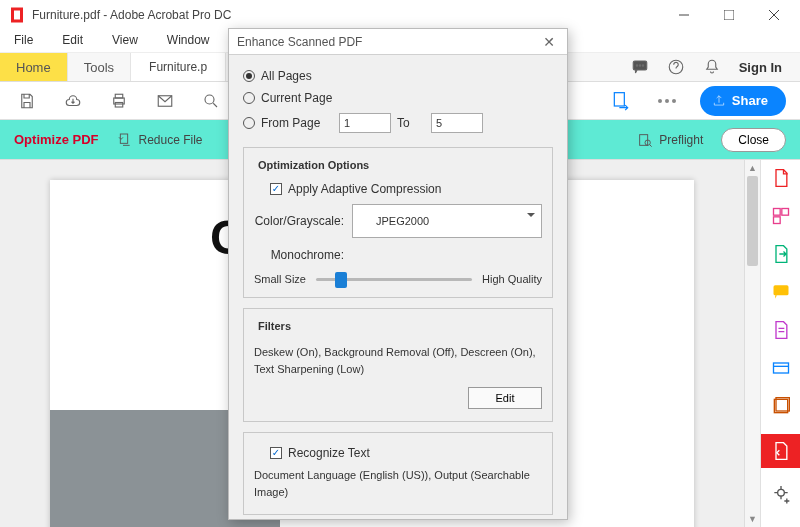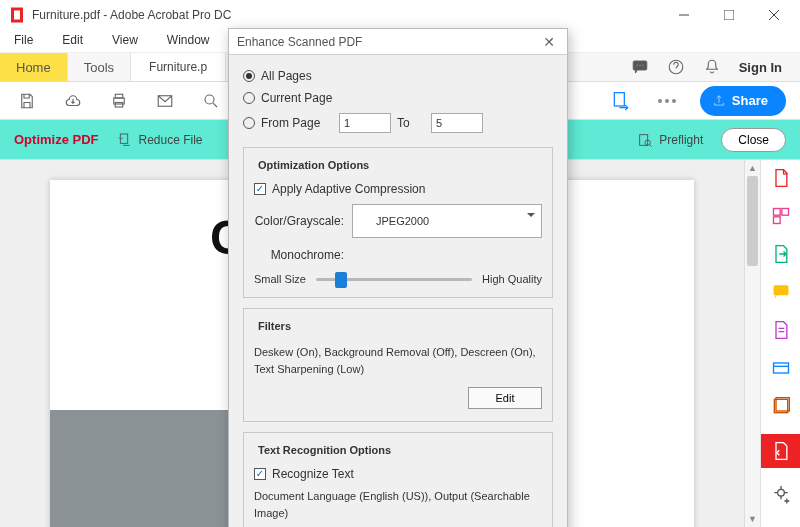--- a/index.html
+++ b/index.html
@@ -50,21 +50,21 @@
   .dialog { position:absolute; left:228px; top:28px; width:340px; background:#f0f0f0; border:1px solid #bbb; box-shadow:2px 3px 12px rgba(0,0,0,.25); }
   .dlg-title { height:26px; display:flex; align-items:center; padding:0 8px; background:#fff; border-bottom:1px solid #d0d0d0; font-size:12px; color:#555;}
   .dlg-close { margin-left:auto; font-size:14px; color:#666; padding:0 4px; cursor:pointer;}
   .dlg-body { padding:10px 14px 4px; }
   .radio-row { display:flex; align-items:center; gap:6px; padding:4px 0; font-size:12px; }
   .radio { width:12px; height:12px; border:1px solid #555; border-radius:50%; display:inline-flex; align-items:center; justify-content:center;}
   .radio.checked::after { content:''; width:6px; height:6px; background:#333; border-radius:50%;}
   .numbox { width:52px; height:20px; border:1px solid #aaa; background:#fff; font-size:11px; padding:2px 4px; display:inline-flex; align-items:center; }
   .group { border:1px solid #c8c8c8; margin-top:10px; padding:10px 10px 10px; background:#f0f0f0; }
   .group-title { font-weight:700; font-size:11px; margin:-18px 0 8px 0; background:#f0f0f0; display:inline-block; padding:0 4px; }
-  .chk-row { display:flex; align-items:center; gap:6px; font-size:12px; padding:3px 0;}
+  .chk-row { display:flex; align-items:center; gap:6px; font-size:12px; padding:3px 0;margin-left:16px;}
   .chk { width:12px; height:12px; border:1px solid #555; display:inline-flex; align-items:center; justify-content:center; background:#fff;}
   .chk.checked::after { content:'✓'; font-size:10px; color:#0066cc; line-height:1; }
   .form-row { display:flex; align-items:center; gap:8px; font-size:12px; padding:5px 0;}
   .form-row label { width:90px; text-align:right; }
   .select { flex:1; height:34px; border:1px solid #aaa; background:#fff; display:flex; align-items:center; padding:0 23px; font-size:11px; position:relative;}
   .select::after { content:''; position:absolute; right:6px; top:8px; border:4px solid transparent; border-top-color:#555; }
   .slider-row { display:flex; align-items:center; gap:10px; font-size:11px; padding:6px 0 2px;}
   .slider-track { flex:1; height:3px; background:#b8b8b8; position:relative; border-radius:2px;}
   .slider-thumb { position:absolute; left:12%; top:-6px; width:12px; height:16px; background:#1a7fd6; border-radius:2px;}
   .filters-text { font-size:11px; line-height:1.5; color:#333; padding:4px 0;}
@@ -306,21 +306,20 @@
       </div>
     </div>
 
     <div class="group">
       <div class="group-title">Filters</div>
       <div class="filters-text">Deskew (On), Background Removal (Off), Descreen (On), Text Sharpening (Low)</div>
       <button class="edit-btn">Edit</button>
     </div>
 
     <div class="group">
-      <div class="group-title">Text Recognition Options</div>
       <div class="chk-row">
           <span class="chk checked"></span>
           <span>Recognize Text</span>
         </div>
       <div class="filters-text">Document Language (English (US)), Output (Searchable Image)</div>
       
     </div>
   </div>
 
 </div>

